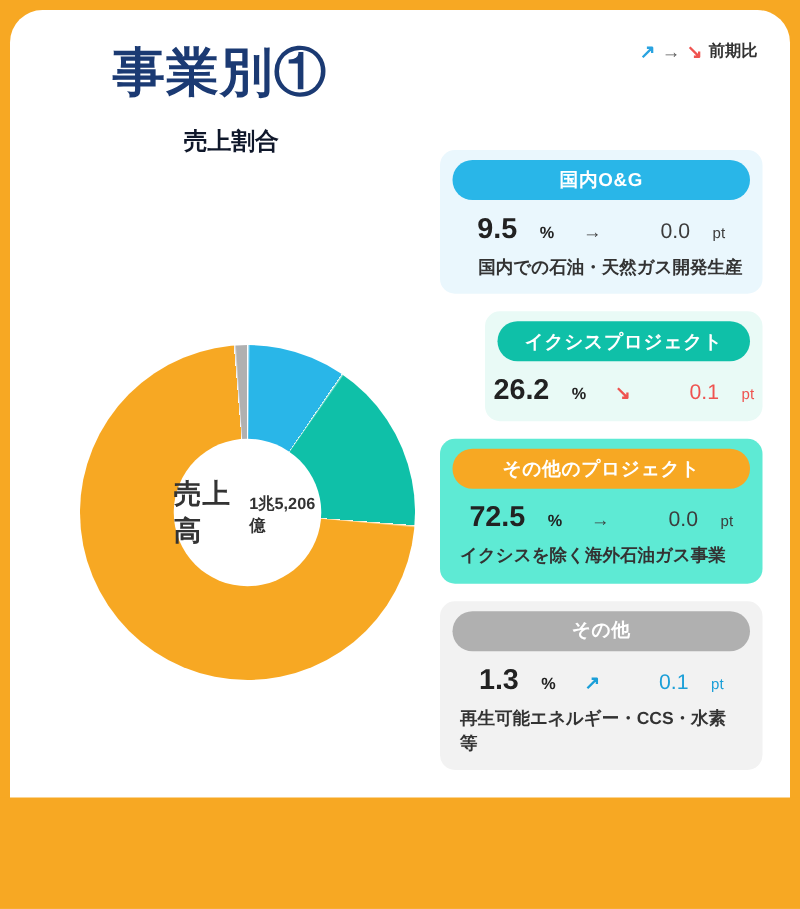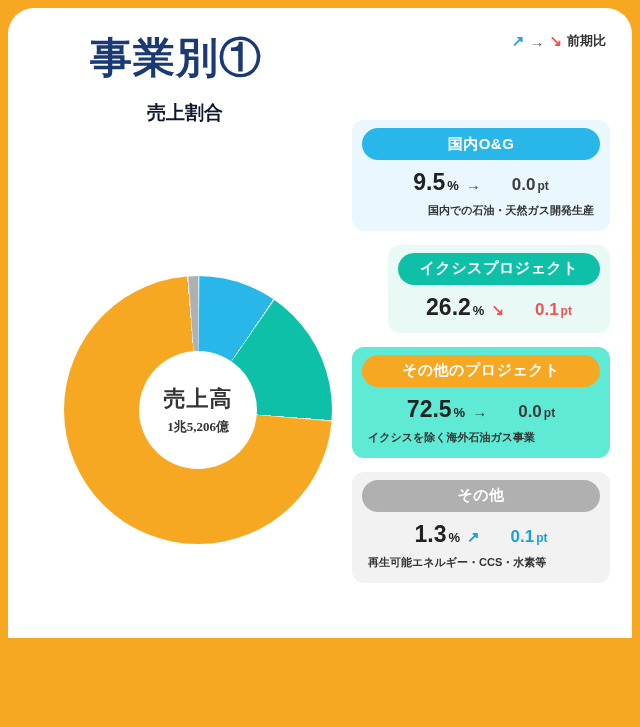--- a/index.html
+++ b/index.html
@@ -77,24 +77,23 @@
   .donut-hole {
     position: absolute;
     left: 50%;
     top: 50%;
     transform: translate(-50%, -50%);
     width: 118px;
     height: 118px;
     background: #fff;
     border-radius: 50%;
     display: flex;
-    flex-direction: column;
+    flex-direction: row;
     align-items: center;
     justify-content: center;
-    font-family: Liberation Serif, serif;
   }
   .hole-label {
     font-size: 22px;
     font-weight: bold;
     color: #333;
     letter-spacing: 1px;
   }
   .hole-value {
     font-size: 13px;
     font-weight: bold;
@@ -125,53 +124,53 @@
     color: #ffffff;
     font-size: 15px;
     font-weight: bold;
     letter-spacing: 0.5px;
   }
   .panel-stat {
     display: flex;
     align-items: baseline;
     justify-content: center;
     margin-top: 9px;
-    gap: 2px;
+    gap: 18px;
   }
   .stat-num {
     font-size: 23px;
     font-weight: bold;
     color: #222;
   }
   .stat-pct {
     font-size: 13px;
     font-weight: bold;
     color: #222;
     margin-right: 5px;
   }
   .stat-delta-arrow {
     font-size: 15px;
     font-weight: bold;
     margin-right: 1px;
   }
   .stat-delta {
     font-size: 17px;
-    font-weight: bold;
+    font-weight: normal;
     padding-left: 28px;
   }
   .stat-unit {
     font-size: 12px;
-    font-weight: bold;
+    font-weight: normal;
   }
   .d-flat { color: #3c3c3c; }
   .d-down { color: #ef5350; }
   .d-up { color: #1b9fd8; }
   .panel-desc {
     margin: 7px 16px 0 16px;
-    font-size: 11px;
+    font-size: 14px;
     line-height: 1.45;
     color: #333;
     font-weight: bold;
   }
 </style>
 </head>
 <body>
 
 <div id="page">
   <div class="card">

